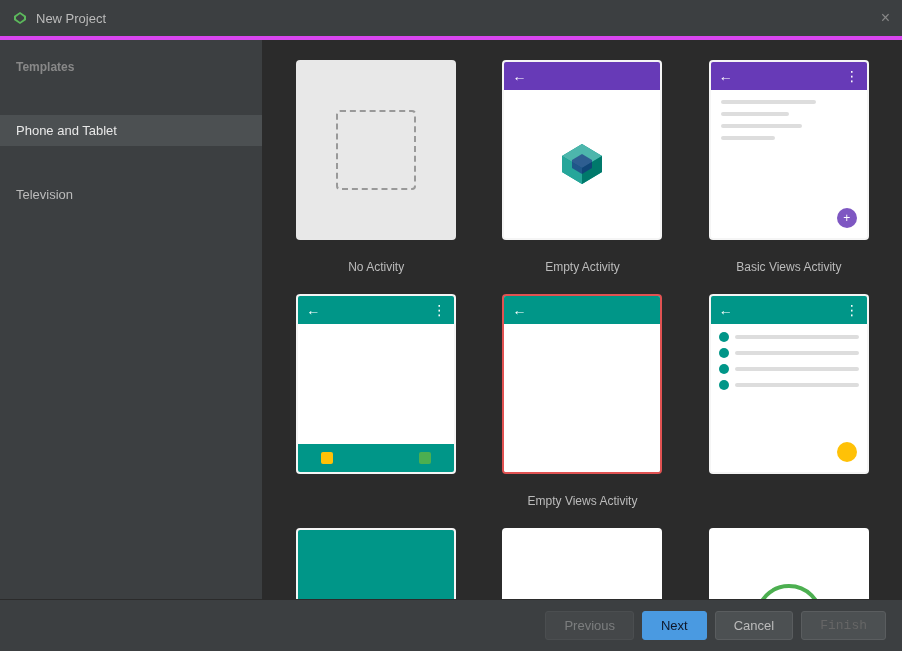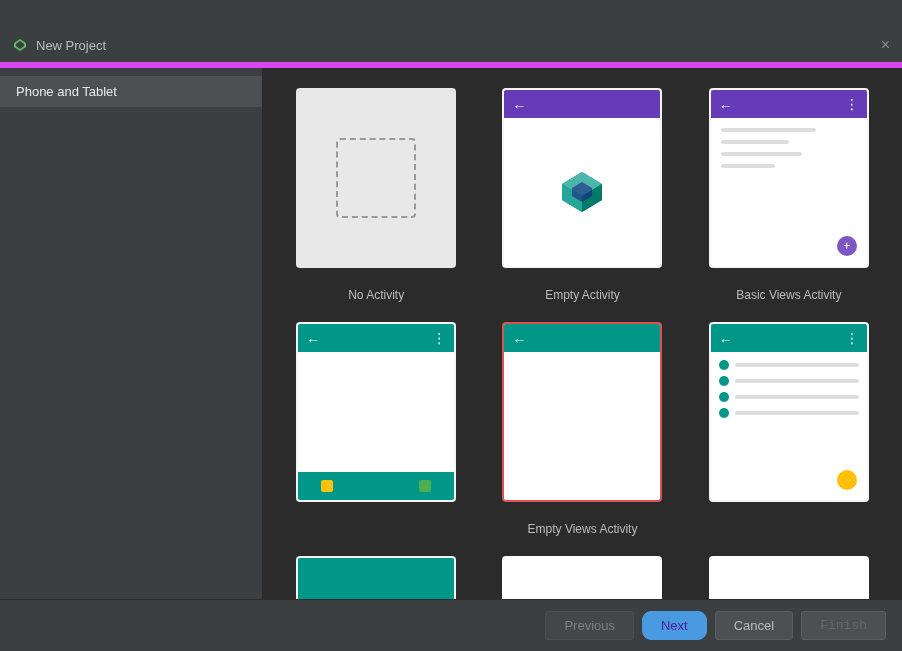--- a/index.html
+++ b/index.html
@@ -12,23 +12,22 @@
       color: #bbb;
       display: flex;
       flex-direction: column;
     }
     .title-bar {
       background: #3c3f41;
       height: 40px;
       display: flex;
       align-items: center;
       padding: 0 12px;
-      border-bottom: 6px solid #d946ef;
+      border-bottom: 4px solid #d946ef;
       flex-shrink: 0;
-      margin-top: 28px;
     }
     .title-bar-icon {
       width: 16px;
       height: 16px;
       margin-right: 8px;
       display: flex;
       align-items: center;
     }
     .title-bar-text {
       color: #bbb;
@@ -57,20 +56,21 @@
       color: #888;
       font-size: 12px;
       font-weight: 600;
       text-transform: none;
     }
     .sidebar-item {
       padding: 8px 16px;
       cursor: pointer;
       color: #bbb;
       font-size: 13px;
+      margin-top: 33px;
     }
     .sidebar-item.active {
       background: #4c5052;
       color: #e8e8e8;
     }
     .content-area {
       flex: 1;
       background: #2b2b2b;
       overflow-y: auto;
       padding: 20px;
@@ -286,23 +286,22 @@
       background: #4c5052;
       color: #bbb;
       border-color: #5a5d5f;
     }
     .btn-default:disabled {
       opacity: 0.5;
       cursor: default;
     }
     .btn-primary {
       background: #4a9ae1;
-      color: #4c1d95;
+      color: #0f172a;
       border-color: #4a9ae1;
-      border-radius: 9px;
     }
     .btn-cancel {
       background: #4c5052;
       color: #bbb;
       border-color: #5a5d5f;
     }
     .btn-finish {
       background: #4c5052;
       color: #666;
       border-color: #5a5d5f;
@@ -324,22 +323,26 @@
       <polygon points="8,4 12,7 12,9 8,12 4,9 4,7" fill="#3c3f41"></polygon>
     </svg>
   </span>
   <span class="title-bar-text">New Project</span>
   <span class="title-bar-close">×</span>
 </div>
 
 <div class="main-content">
 
   <div class="sidebar">
+    <div class="sidebar-section-label">Templates</div>
     <div class="sidebar-item active">
       <span>Phone and Tablet</span>
+    </div>
+    <div class="sidebar-item">
+      <span>Television</span>
     </div>
   </div>
 
   <div class="content-area">
     <div class="templates-grid">
 
       <div class="template-item">
         <div class="template-card no-activity-card">
           <div class="dashed-box"></div>
         </div>

